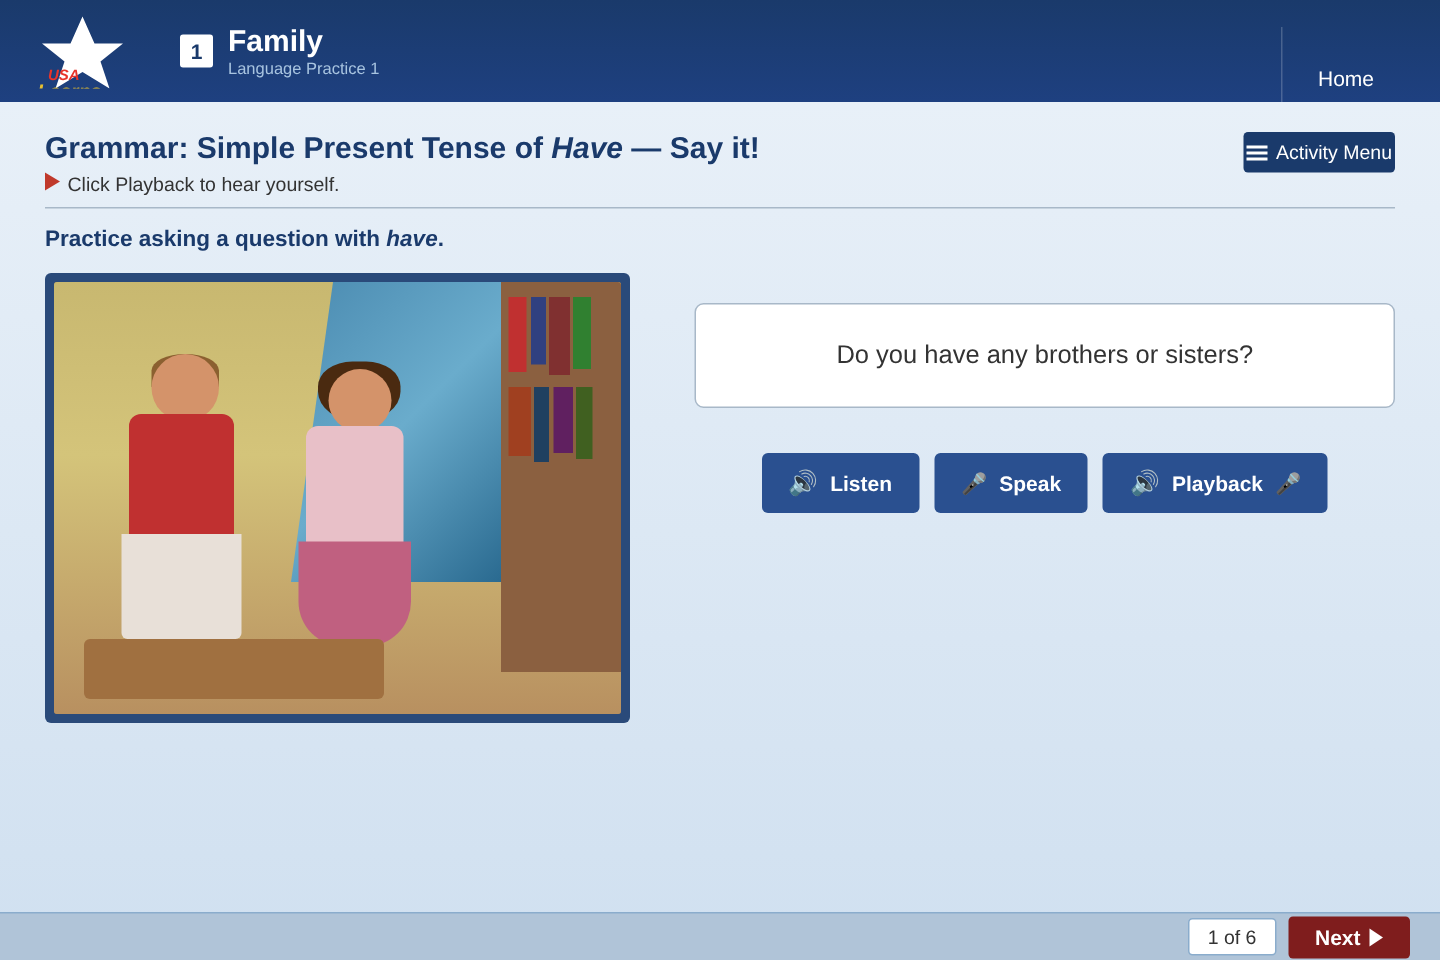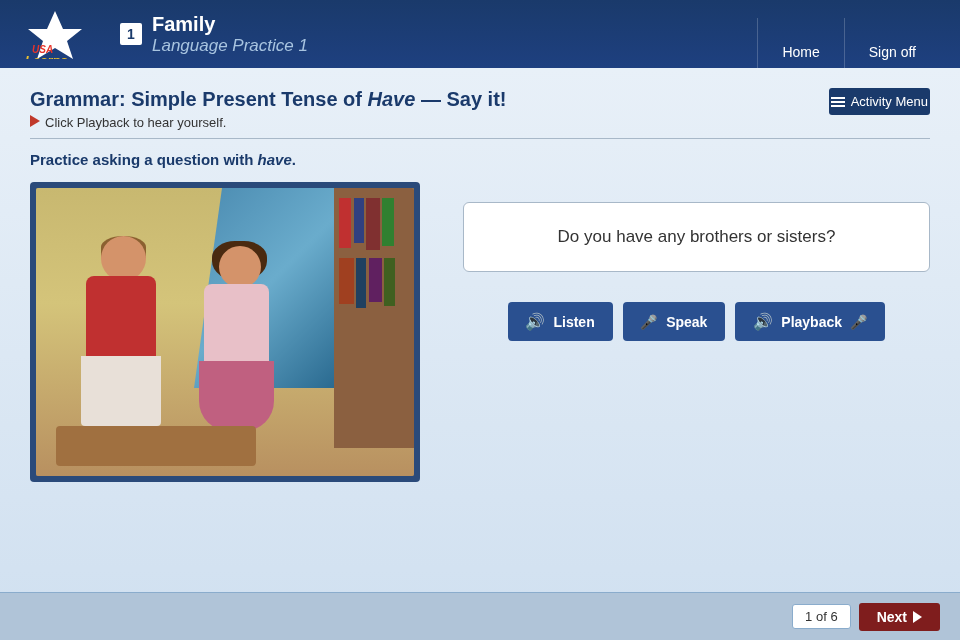--- a/index.html
+++ b/index.html
@@ -42,22 +42,21 @@
       justify-content: center;
       border-radius: 2px;
     }
     .unit-title {
       color: white;
       font-size: 20px;
       font-weight: bold;
     }
     .unit-subtitle {
       color: #a8c4e0;
-      font-size: 17px;
-      font-style: italic;
+      font-size: 11px;
     }
     .unit-title-block {
       display: flex;
       flex-direction: column;
     }
     .header-nav {
       margin-left: auto;
       display: flex;
       gap: 0;
     }
@@ -326,21 +325,21 @@
       font-size: 16px;
     }
     .mic-icon {
       font-size: 14px;
     }
 
     
     .footer {
       position: absolute;
       bottom: 0; left: 0; right: 0;
-      height: 48px;
+      height: 32px;
       background: #b0c4d8;
       border-top: 1px solid #8aaccc;
       display: flex;
       align-items: center;
       justify-content: flex-end;
       padding: 0 20px;
       gap: 8px;
     }
     .page-indicator {
       background: white;
@@ -385,21 +384,20 @@
     <div class="unit-info">
       <div class="unit-badge">1</div>
       <div class="unit-title-block">
         <span class="unit-title">Family</span>
         <span class="unit-subtitle">Language Practice 1</span>
       </div>
     </div>
   </div>
   <nav class="header-nav">
     <a href="#">Home</a>
-    <a href="#">Sign off</a>
   </nav>
 </div>
 
 <div class="main-content">
   <div class="title-section">
     <div>
       <div class="page-title">
         <span>Grammar: Simple Present Tense of </span><em>Have</em><span> — Say it!</span>
       </div>
       <div class="instruction">

